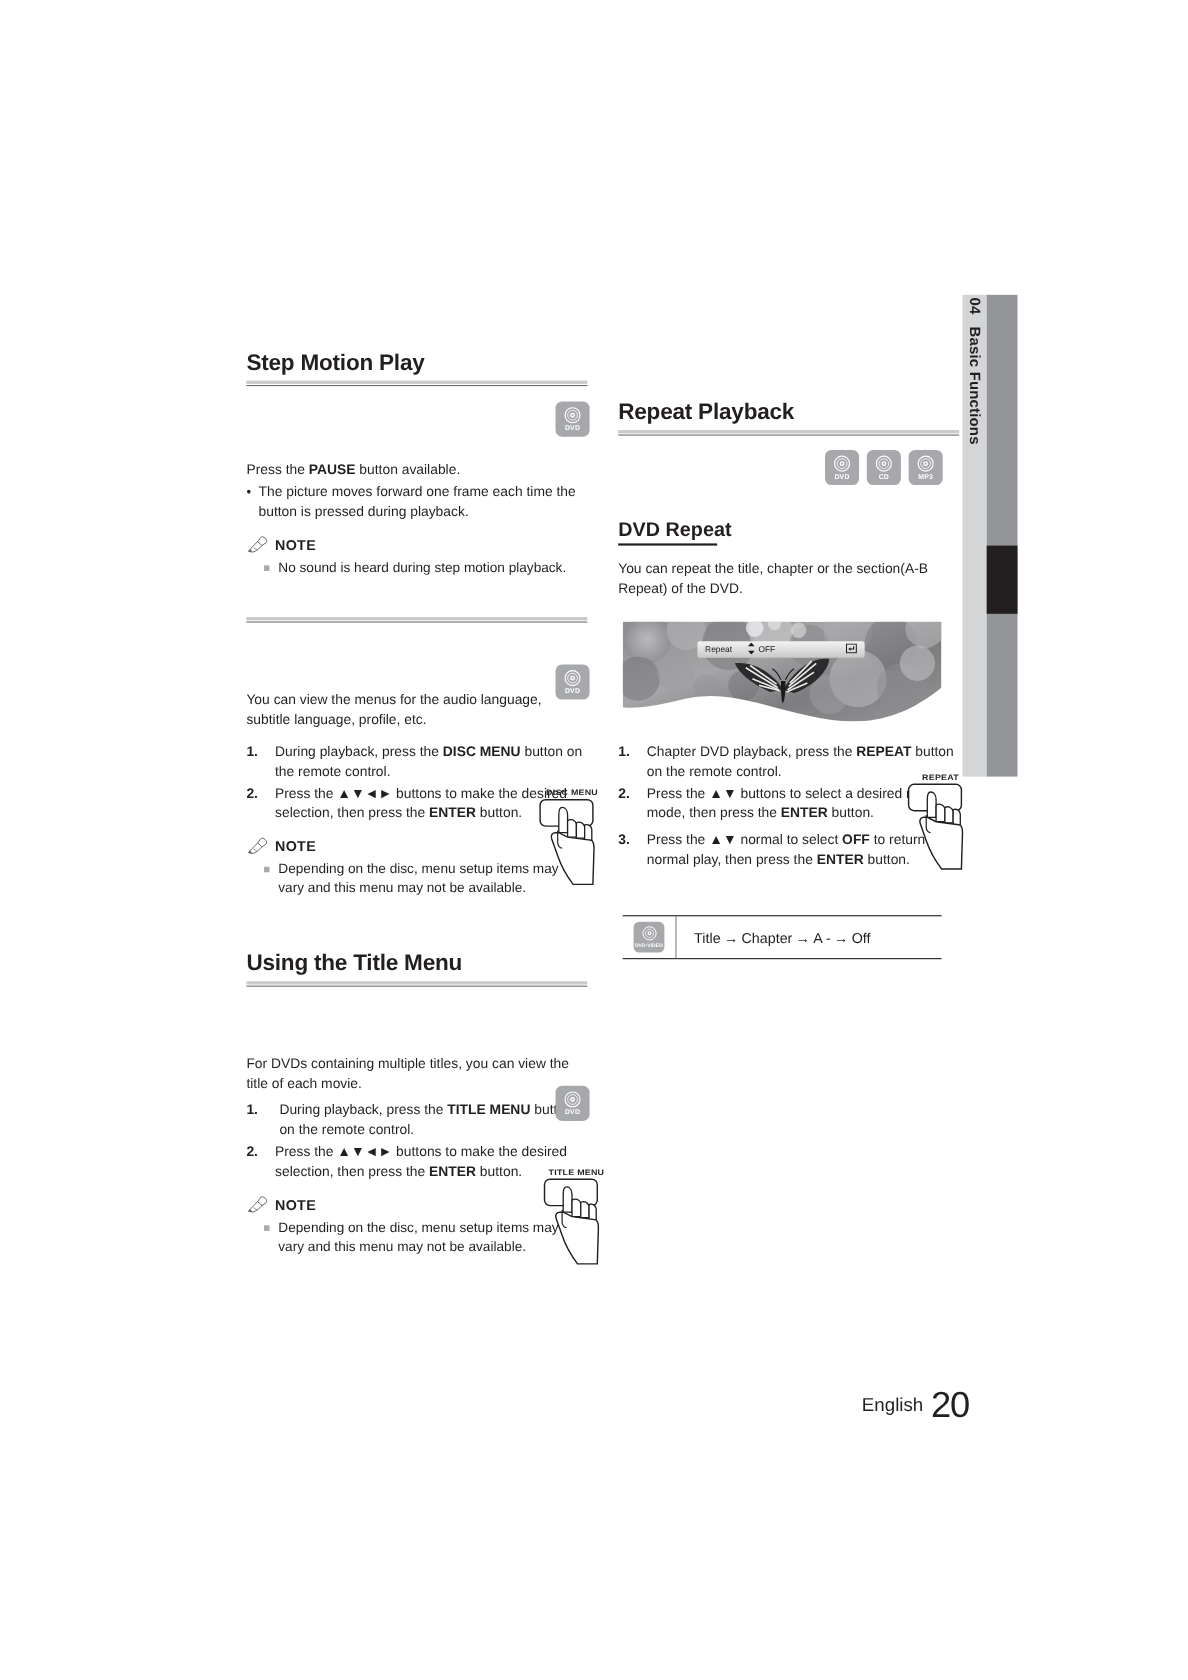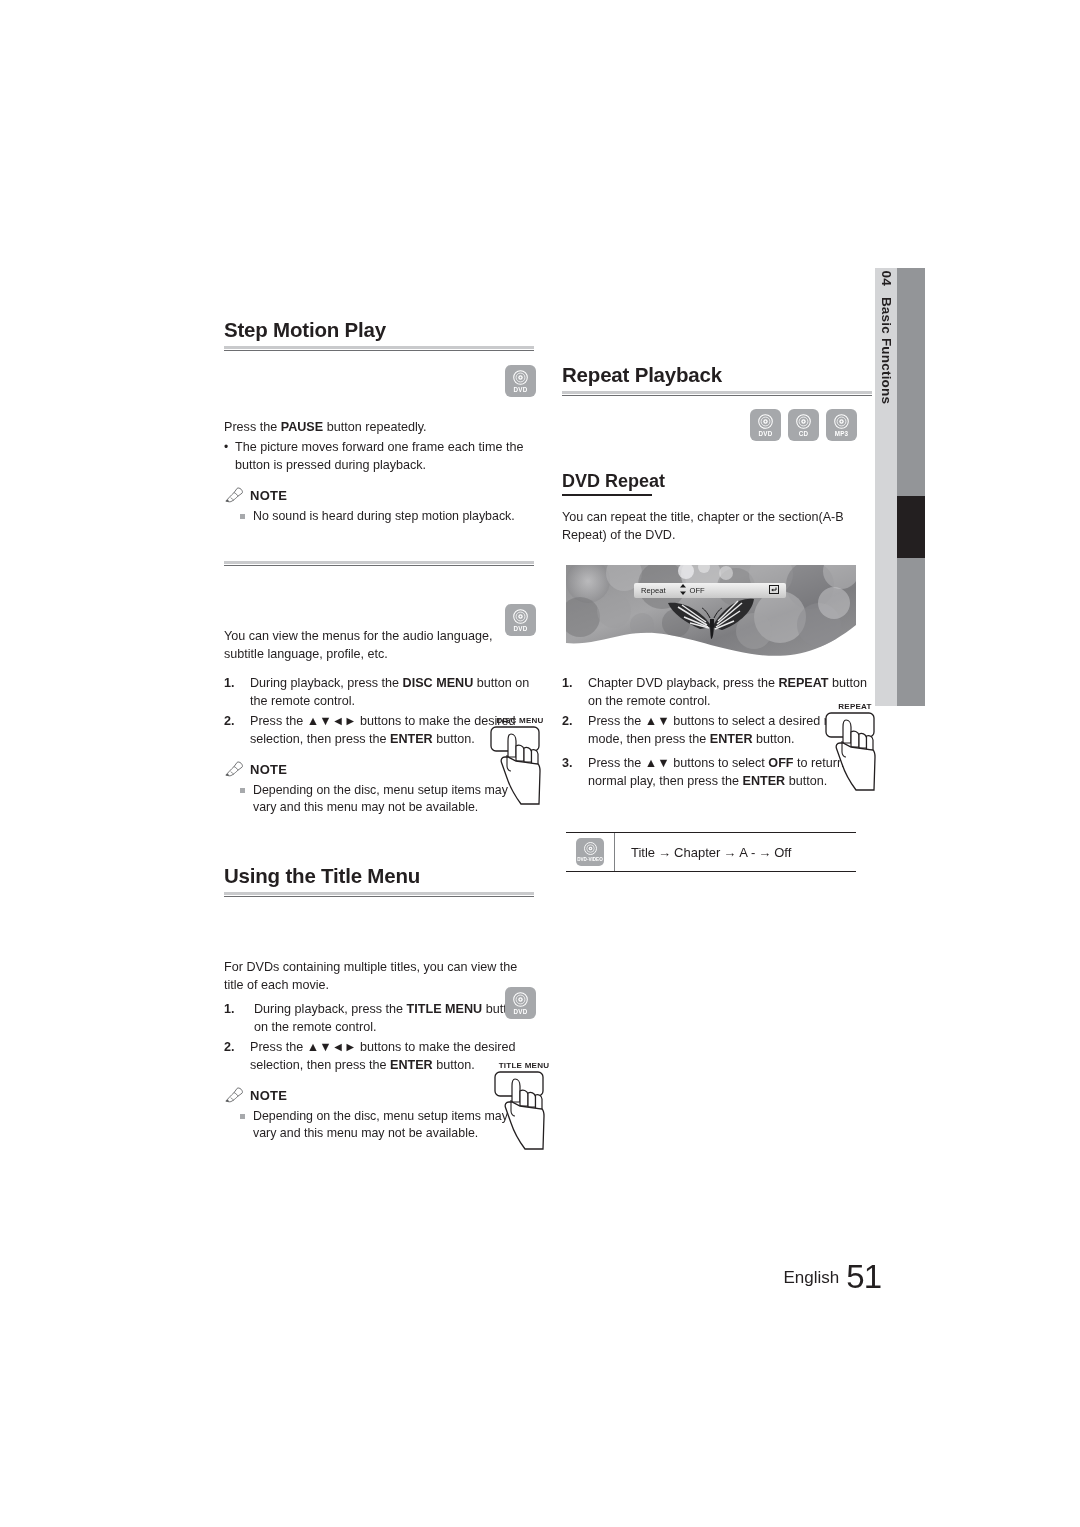--- a/index.html
+++ b/index.html
@@ -327,21 +327,21 @@
   <div class="col col-left">
 
     <section>
       <h1 class="h1">Step Motion Play</h1>
       <div class="h1-rule"></div>
       <div class="h1-rule-dark"></div>
 
       <div style="height:22px"></div>
 
       <p class="p" style="margin-top:42px;">
-        <span>Press the </span><b>PAUSE</b><span> button repeatedly.</span>
+        <span>Press the </span><b>PAUSE</b><span> button available.</span>
       </p>
       <div class="bullet-row">
         <span class="bullet-dot">•</span>
         <span class="bullet-txt">The picture moves forward one frame each time the button is pressed during playback.</span>
       </div>
 
       <div class="note">
         <div class="note-head">
           <span class="pencil-icon">
             <svg viewBox="0 0 24 17" width="22" height="16">
@@ -538,21 +538,21 @@
         </div>
         <div class="step">
           <span class="step-n">2.</span>
           <span class="step-txt">
             <span>Press the </span><b>▲▼</b><span> buttons to select a desired repeat mode, then press the </span><b>ENTER</b><span> button.</span>
           </span>
         </div>
         <div class="step" style="margin-top:6px;">
           <span class="step-n">3.</span>
           <span class="step-txt">
-            <span>Press the </span><b>▲▼</b><span> buttons to select </span><b>OFF</b><span> to return to normal play, then press the </span><b>ENTER</b><span> button.</span>
+            <span>Press the </span><b>▲▼</b><span> normal to select </span><b>OFF</b><span> to return to normal play, then press the </span><b>ENTER</b><span> button.</span>
           </span>
         </div>
       </div>
     </section>
   </div>
 
   <div class="badges" style="left:750px; top:409px;">
     <div class="badge">
       <svg width="17" height="17" viewBox="0 0 20 20">
         <circle cx="10" cy="10" r="8" fill="none" stroke="#ffffff" stroke-width="1.2"></circle>
@@ -689,16 +689,16 @@
           <span class="badge-label">DVD-VIDEO</span>
         </div>
       </div>
       <div class="seq-text">
         <span>Title</span><span class="arr">→</span><span>Chapter</span><span class="arr">→</span><span>A -</span><span class="arr">→</span><span>Off</span>
       </div>
     </div>
   </div>
 
   <div class="footer">
-    <span class="footer-lang">English</span><span class="footer-page">51</span>
+    <span class="footer-lang">English</span><span class="footer-page">20</span>
   </div>
 
 </div>
 
 </body></html>

